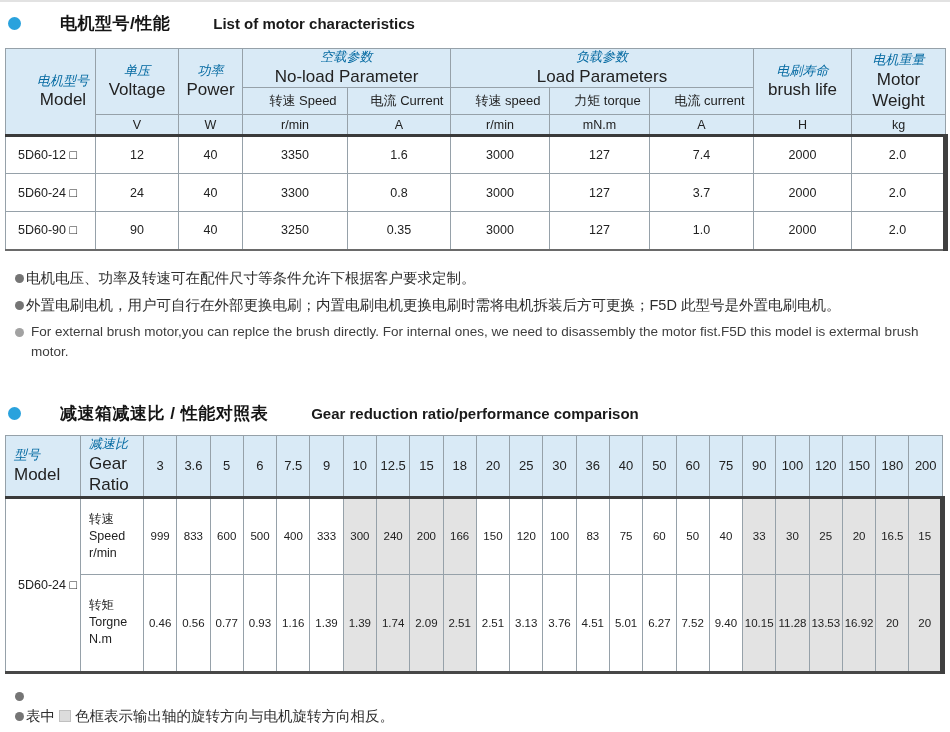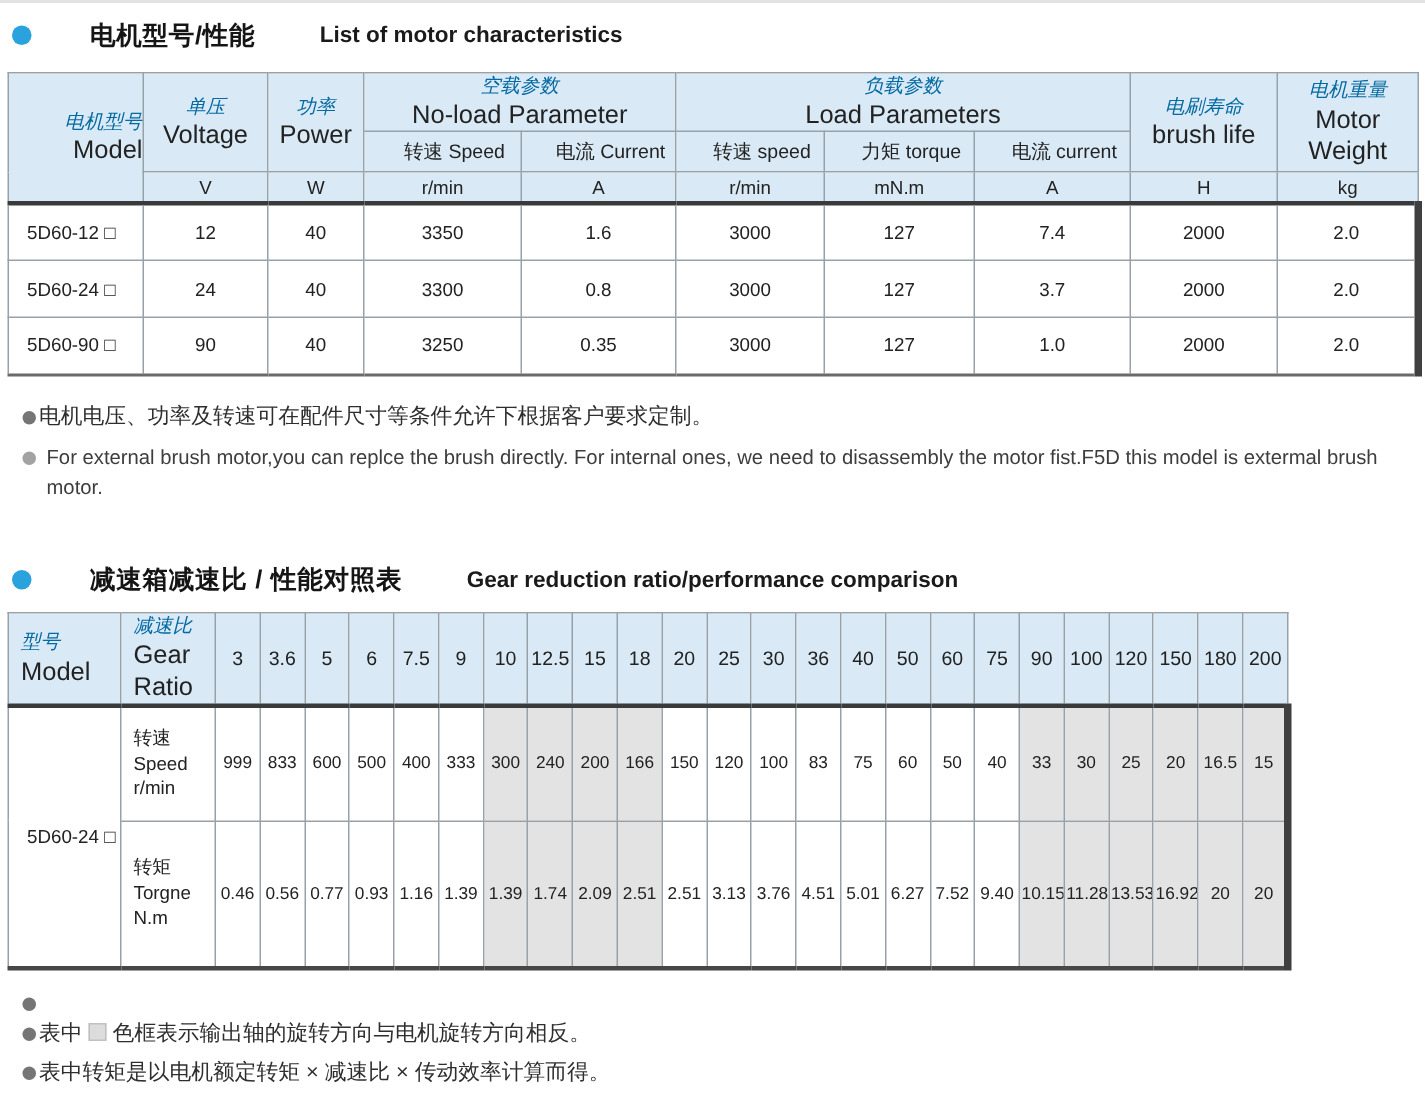--- a/index.html
+++ b/index.html
@@ -7,39 +7,39 @@
   .page { position:relative; width:950px; height:732px; background:#ffffff;
           border-top:2px solid #e2e2e2; overflow:hidden; padding:8px 0 0 5px; }
 
   
   .sec-title { display:flex; align-items:center; margin:2px 0 0 3px;gap:36px; }
   .dot { width:13px; height:13px; border-radius:50%; background:#2aa2dd; flex:0 0 auto; }
   .sec-title .zh { font-size:17px; font-weight:bold; color:#151515; margin-left:3px; letter-spacing:0.5px; }
   .sec-title .en { font-size:15px; font-weight:bold; color:#1a1a1a; margin-left:7px; }
 
   
-  table { border-collapse:collapse; table-layout:fixed; width:856px; }
+  table { border-collapse:collapse; table-layout:fixed; width:940px; }
   th, td { border:1px solid #96a1a9; text-align:center; vertical-align:middle;
            font-weight:normal; color:#222; overflow:hidden; }
   thead th { background:#d9eaf6; }
   .zh-line { display:block; font-size:13px; color:#0369a1; line-height:1.3;font-style:italic; }
   .en-line { display:block; font-size:17px; color:#222; line-height:1.25; }
 
   
   #t1 { margin-top:13px; }
   #t1 thead tr.r1 { height:38px; }
   #t1 thead tr.r2 { height:27px; }
   #t1 thead tr.r3 { height:21px; }
   #t1 thead th.units { font-size:12.5px; }
   #t1 tbody tr { height:38px; }
   #t1 tbody td { font-size:12.5px; background:#fff; }
   #t1 tbody tr:first-child td { border-top:3px solid #3a3a3a; }
   #t1 tbody tr:last-child td { border-bottom:2px solid #6a6a6a; }
   #t1 tbody td:last-child { border-right:5px solid #3f3f3f; }
-  #t1 .h-model { text-align:right; padding-left:25px;margin-left:12px; }
+  #t1 .h-model { text-align:center; padding-left:25px;margin-left:12px; }
   #t1 tbody td.model-cell { text-align:left; padding-left:12px; }
   #t1 .sub { font-size:13px;padding-left:16px; }
 
   
   #t2 { margin-top:10px; }
   #t2 thead tr { height:50px; }
   #t2 thead th.ratio { font-size:13px; }
   #t2 thead th.left-h { text-align:left; padding-left:8px; }
   #t2 tbody tr.speed-row { height:77px; }
   #t2 tbody tr.torque-row { height:98px; }
@@ -178,20 +178,24 @@
           <td>2000</td>
           <td>2.0</td>
         </tr>
       </tbody>
   </table>
 
   <ul class="notes" id="notes1">
       <li class="zh">
         <span class="bullet"></span>
         <span class="txt">电机电压、功率及转速可在配件尺寸等条件允许下根据客户要求定制。</span>
+      </li>
+      <li class="zh">
+        <span class="bullet"></span>
+        <span class="txt">外置电刷电机，用户可自行在外部更换电刷；内置电刷电机更换电刷时需将电机拆装后方可更换；F5D 此型号是外置电刷电机。</span>
       </li>
       <li class="en">
         <span class="bullet"></span>
         <span class="txt">For external brush motor,you can replce the brush directly. For internal ones, we need to disassembly the motor fist.F5D this model is extermal brush motor.</span>
       </li>
     </ul>
 
   <div class="sec-title sec2-gap">
     <span class="dot"></span>
     <span class="zh">减速箱减速比 / 性能对照表</span>

